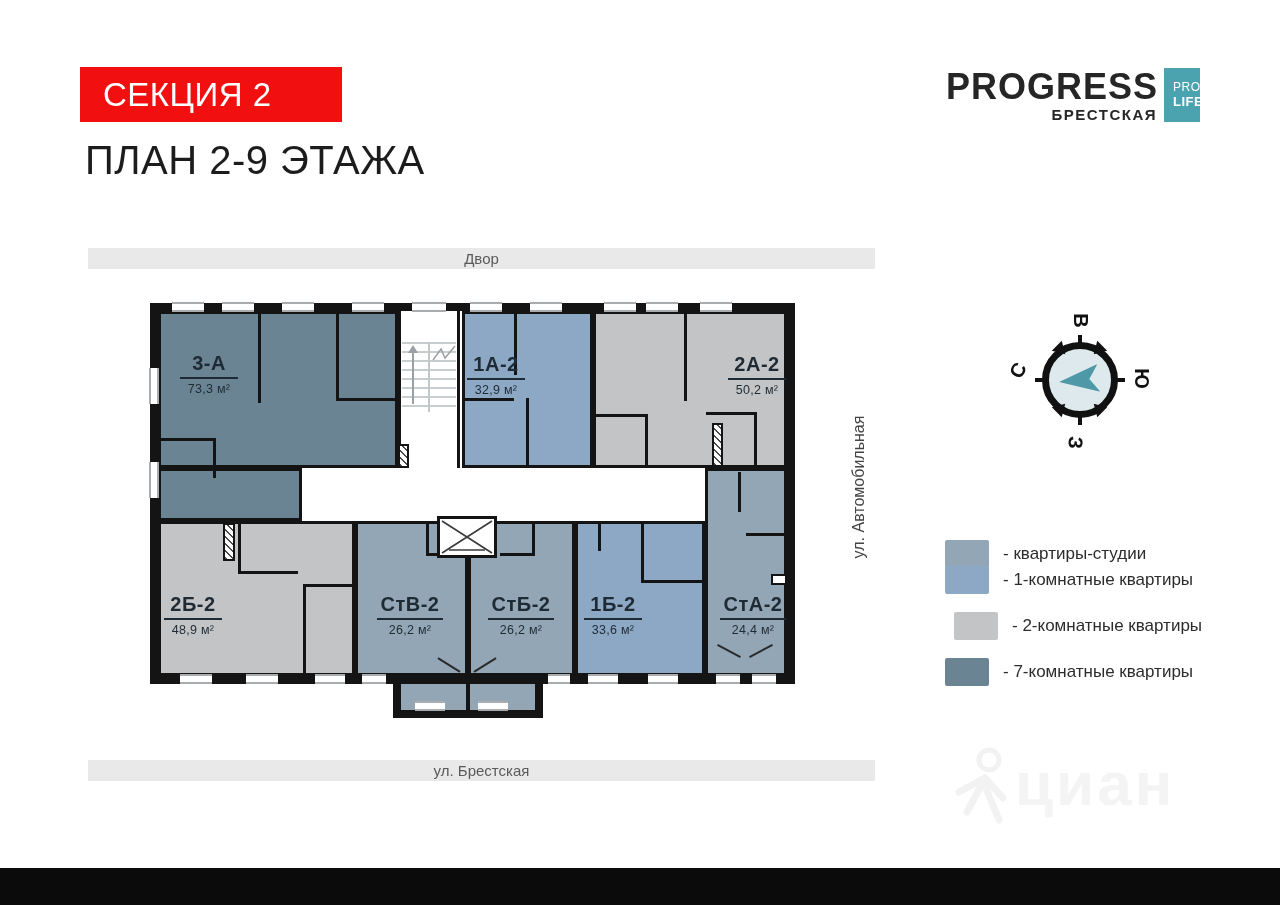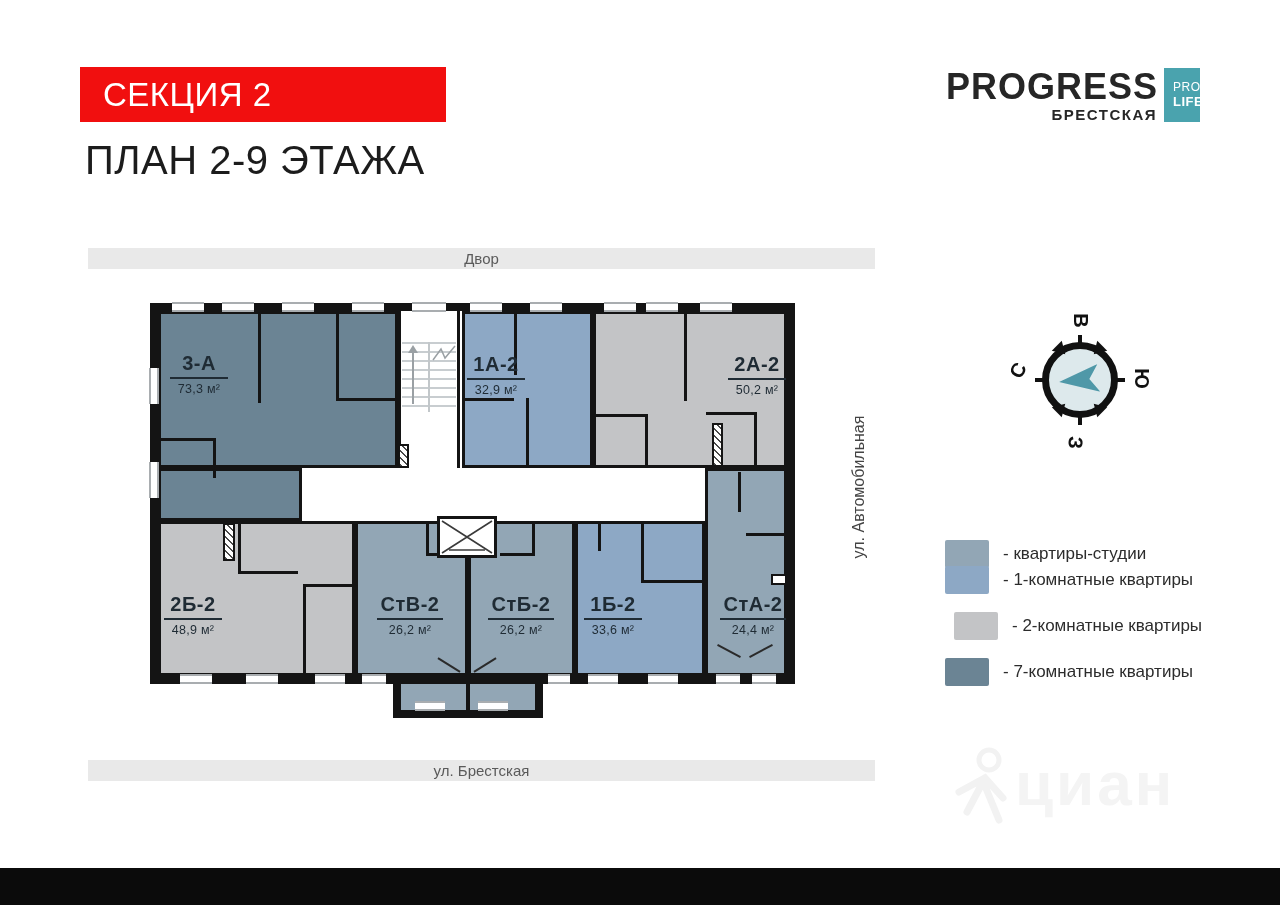--- a/index.html
+++ b/index.html
@@ -32,21 +32,21 @@
   .tick-tri{position:absolute;width:0;height:0;border-left:7px solid transparent;
             border-right:7px solid transparent;border-top:12px solid #111;z-index:3;}
   .tick-stub{position:absolute;background:#111;z-index:2;}
   .door-line{position:absolute;background:#2a2a2a;z-index:6;}
 </style>
 </head>
 <body>
 
 <div class="page">
 
-  <div class="abs" style="left:80px;top:67px;width:366px;height:55px;background:#f10f0f;">
+  <div class="abs" style="left:80px;top:67px;width:262px;height:55px;background:#f10f0f;">
     <div style="color:#fff;font-size:33px;font-weight:500;letter-spacing:.5px;line-height:55px;padding-left:23px;">СЕКЦИЯ 2</div>
   </div>
   <div class="abs" style="left:85px;top:138px;font-size:40px;font-weight:500;color:#1c1c1c;letter-spacing:.5px;">ПЛАН 2-9 ЭТАЖА</div>
 
   <div class="abs" style="left:940px;top:66px;width:218px;height:56px;">
     <div style="position:absolute;right:0;top:0;font-size:36px;font-weight:600;color:#262626;letter-spacing:1px;">PROGRESS</div>
     <div style="position:absolute;right:1px;top:40px;font-size:15px;font-weight:700;color:#262626;letter-spacing:1.5px;">БРЕСТСКАЯ</div>
   </div>
   <div class="abs" style="left:1164px;top:68px;width:36px;height:54px;background:#4aa3ae;color:#fff;box-sizing:border-box;padding:13px 0 0 9px;">
     <div style="font-size:12px;font-weight:500;letter-spacing:.5px;line-height:13px;">PRO</div>
@@ -142,21 +142,21 @@
   <div class="win win-h" style="left:548px;top:674px;width:22px;height:10px;"></div>
   <div class="win win-h" style="left:588px;top:674px;width:30px;height:10px;"></div>
   <div class="win win-h" style="left:648px;top:674px;width:30px;height:10px;"></div>
   <div class="win win-h" style="left:716px;top:674px;width:24px;height:10px;"></div>
   <div class="win win-h" style="left:752px;top:674px;width:24px;height:10px;"></div>
   <div class="win win-h" style="left:415px;top:701px;width:30px;height:10px;"></div>
   <div class="win win-h" style="left:478px;top:701px;width:30px;height:10px;"></div>
   <div class="win win-v" style="left:149px;top:368px;width:10px;height:36px;"></div>
   <div class="win win-v" style="left:149px;top:462px;width:10px;height:36px;"></div>
 
-  <div class="apt-label" style="left:149px;top:352px;">
+  <div class="apt-label" style="left:159px;top:352px;">
     <div class="apt-code">3-А</div>
     <div class="apt-rule"></div>
     <div class="apt-area">73,3 м²</div>
   </div>
   <div class="apt-label" style="left:446px;top:353px;">
     <div class="apt-code">1А-2</div>
     <div class="apt-rule"></div>
     <div class="apt-area">32,9 м²</div>
   </div>
   <div class="apt-label" style="left:707px;top:353px;">

